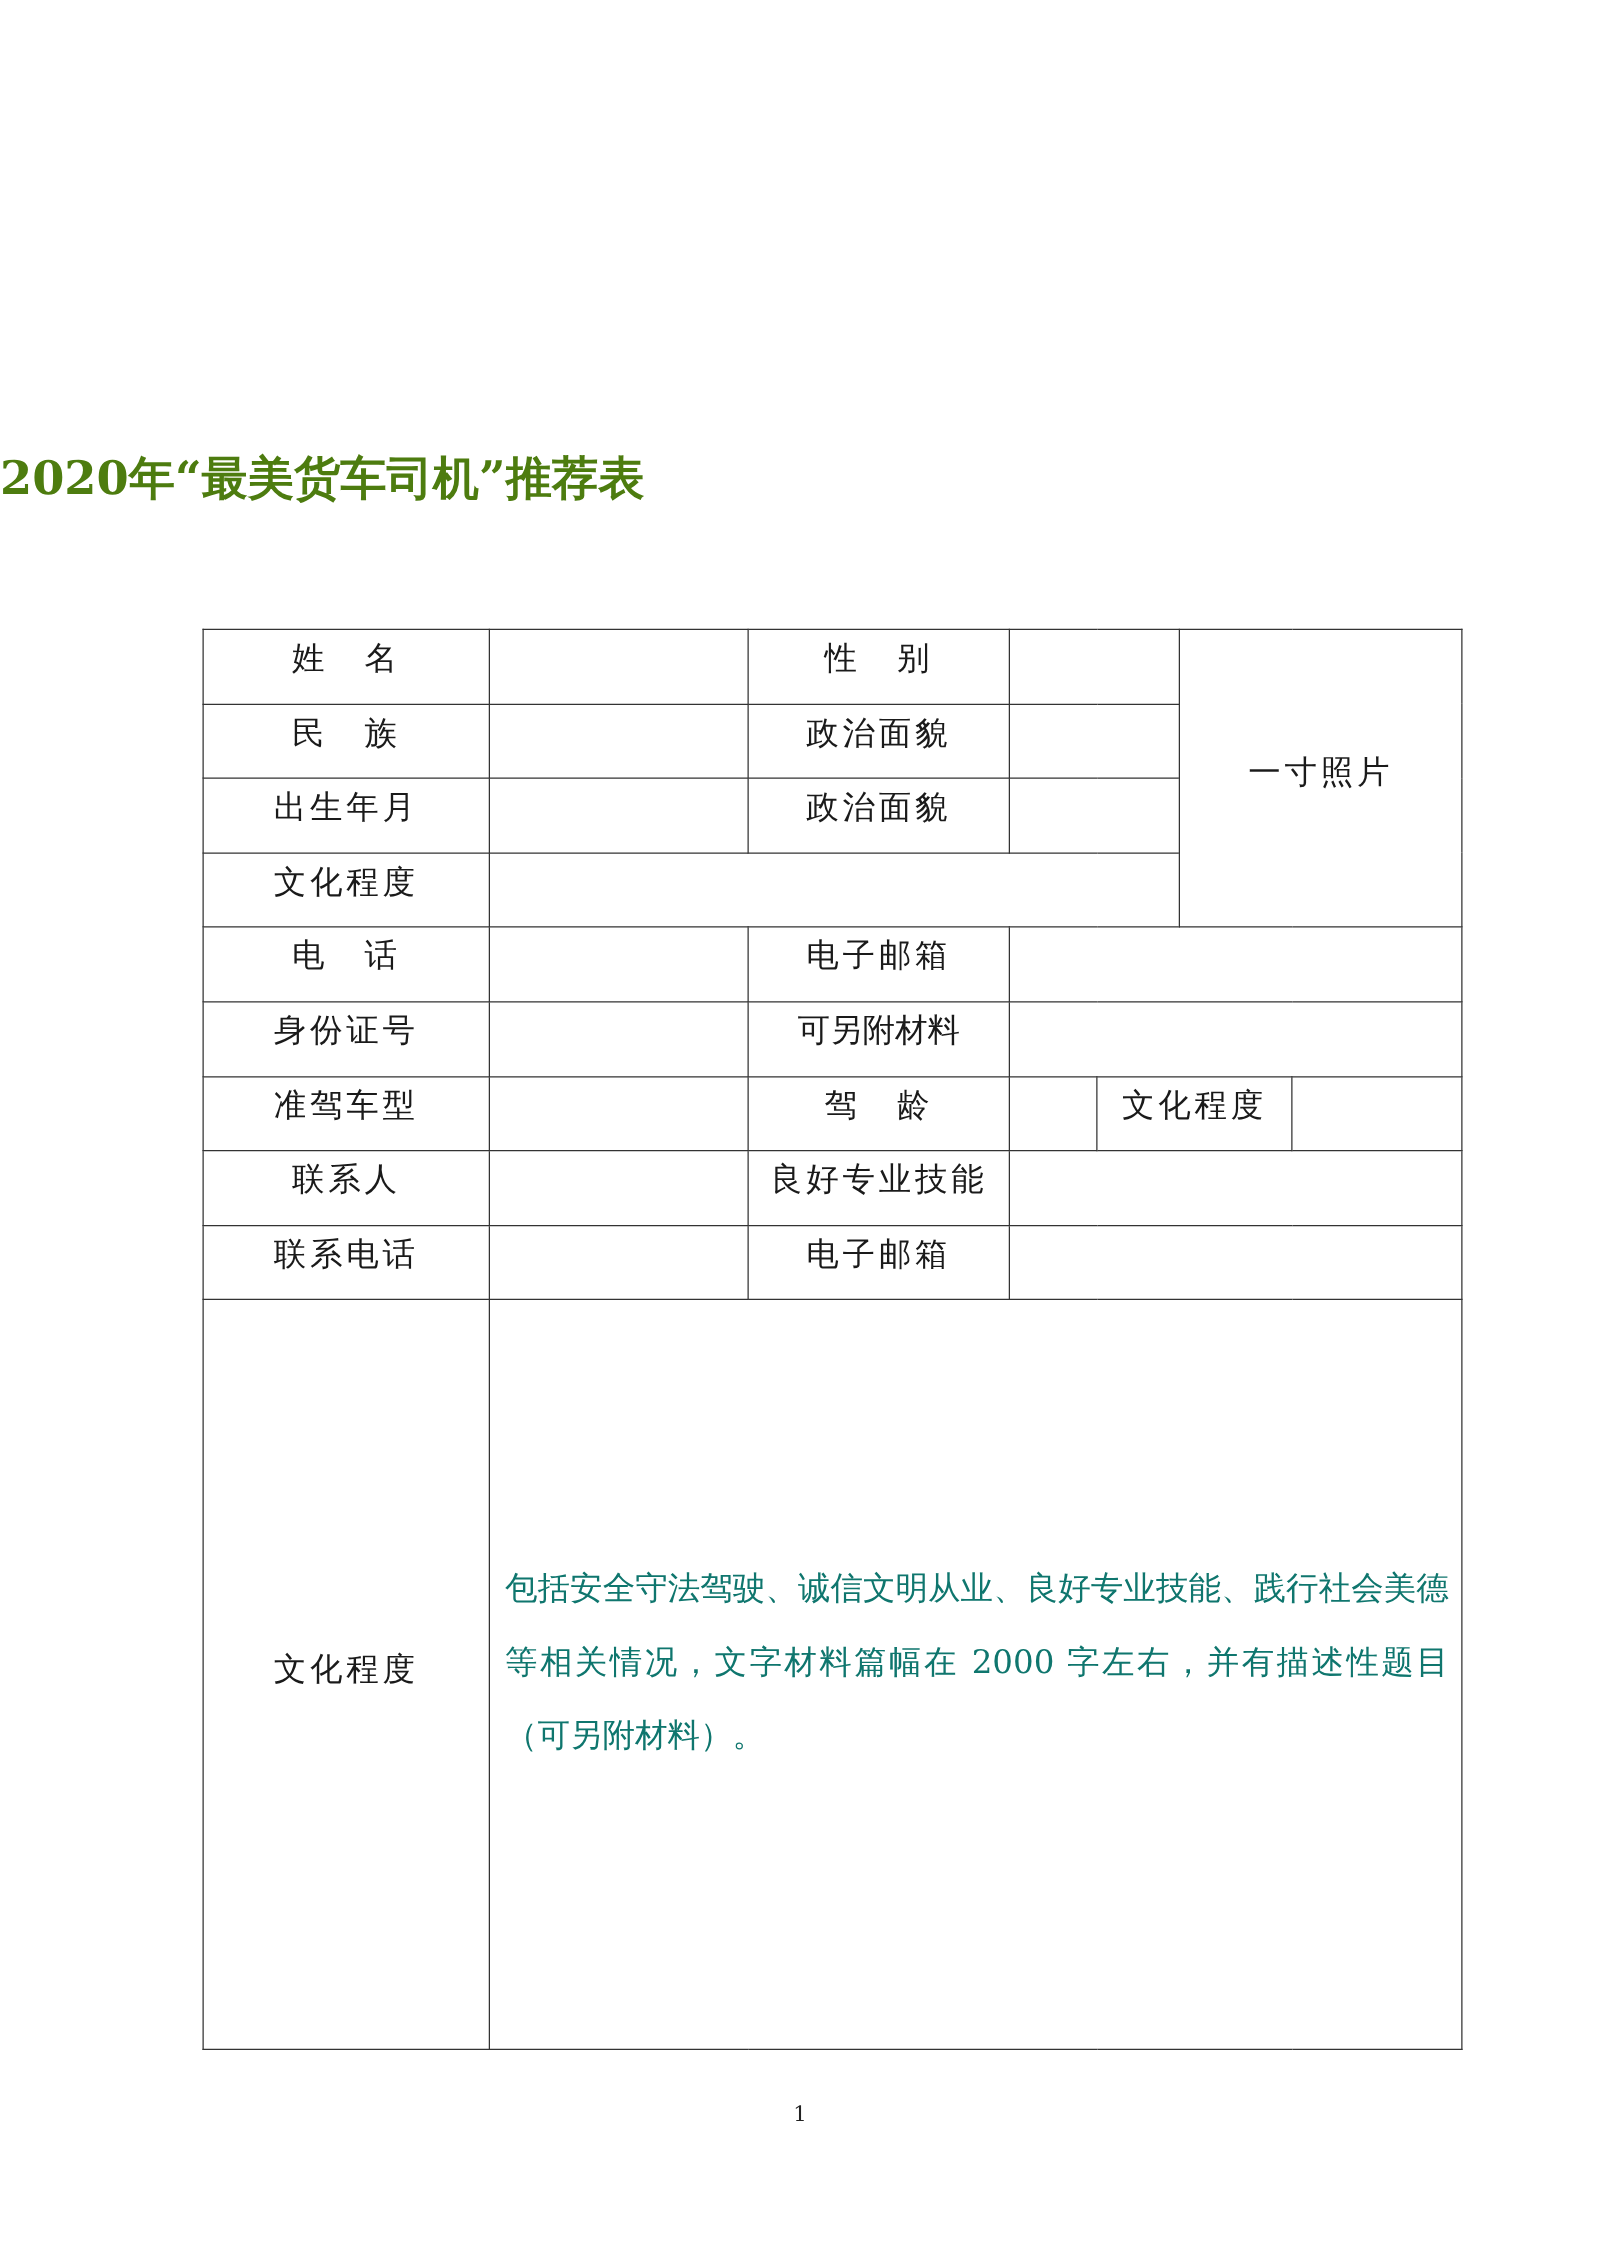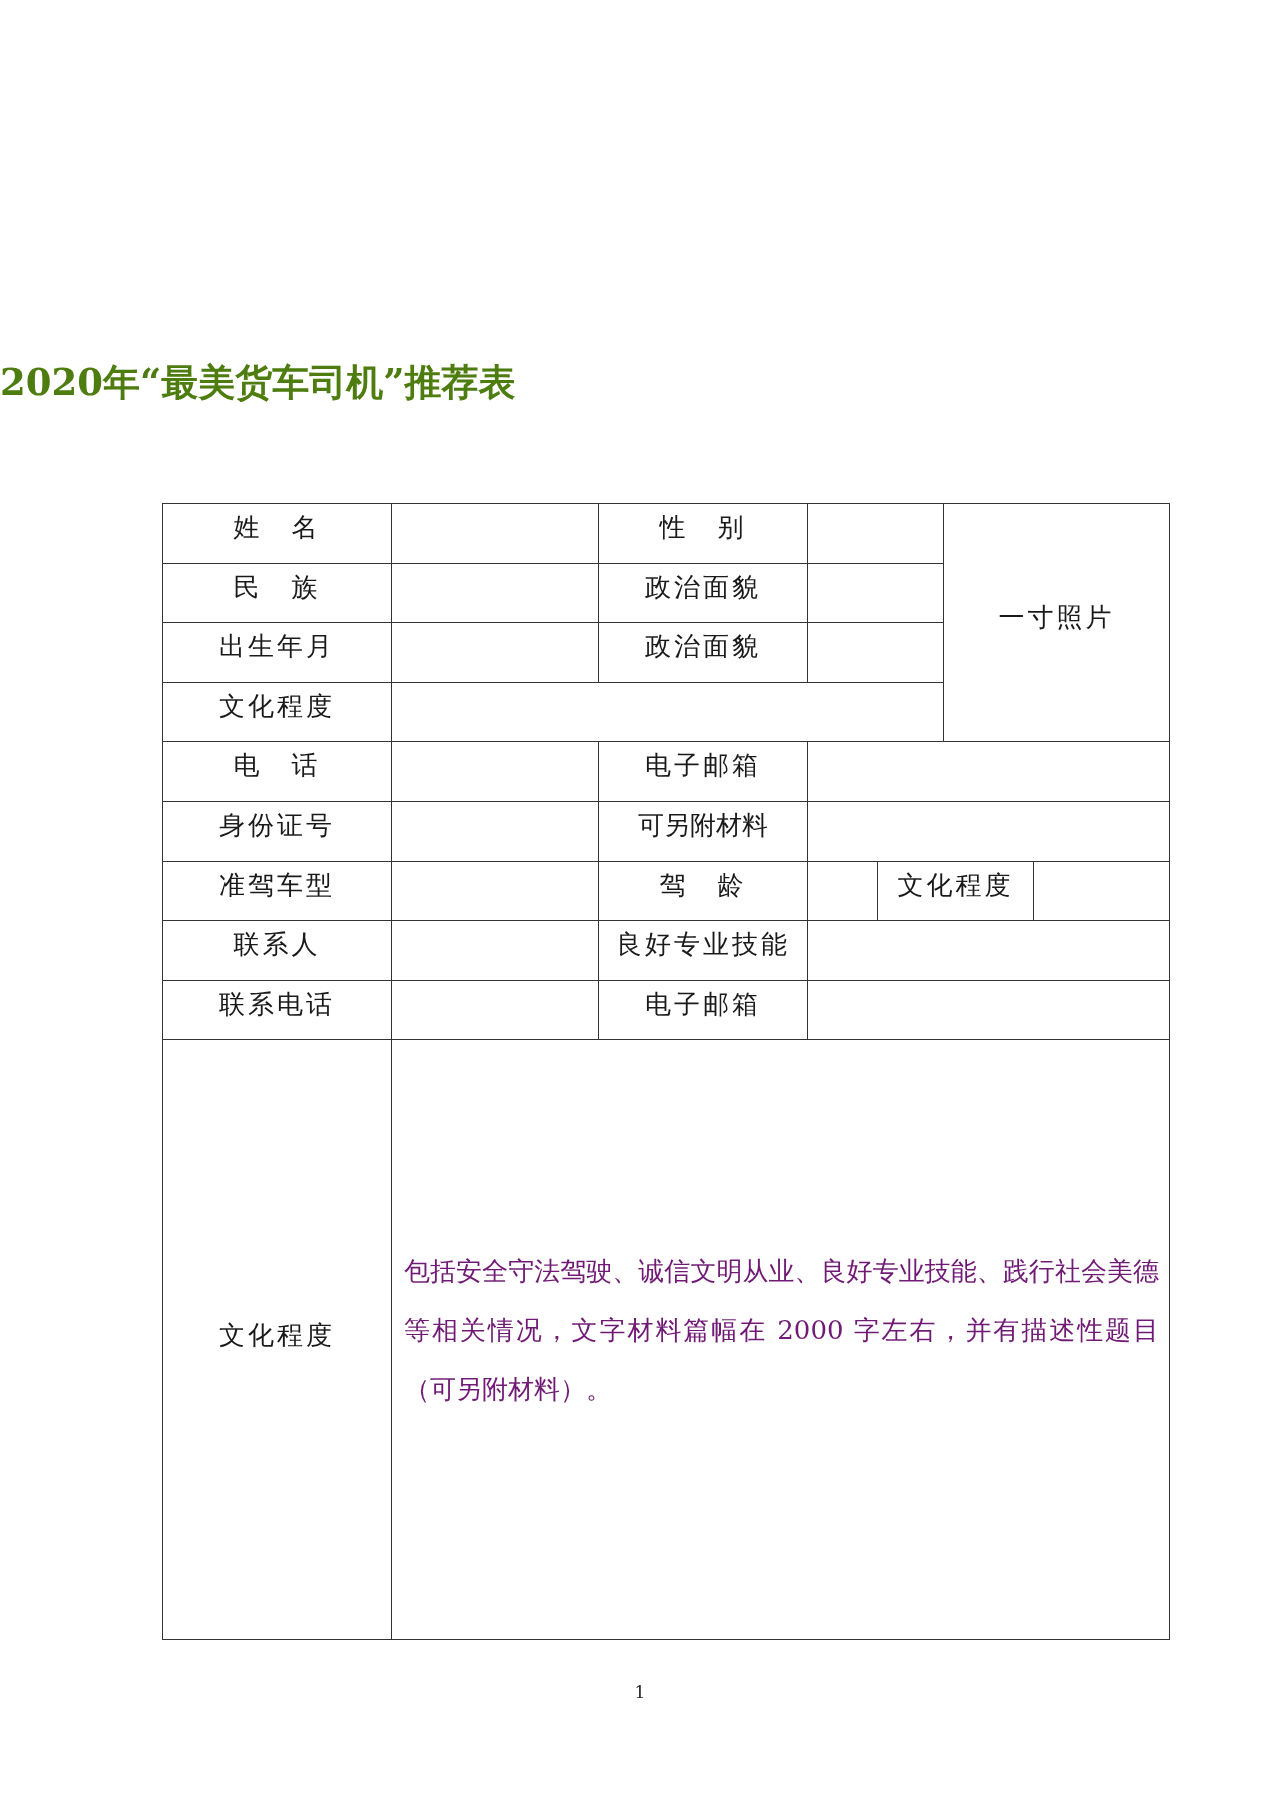--- a/index.html
+++ b/index.html
@@ -15,21 +15,21 @@
     table.form tr.r { height: 59.6px; }
     td.lbl span { display: block; padding-top: 6px; line-height: 34px; letter-spacing: 3px; }
     td.lbl .wide { letter-spacing: 0; word-spacing: 0; }
     td.photo { vertical-align: middle !important; }
     td.photo span { display: block; margin-top: -10px; letter-spacing: 3px; }
     td.field { cursor: text; }
     td.deeds-lbl { vertical-align: middle !important; }
     td.deeds-lbl span { letter-spacing: 3px; display:block; margin-top: -8px; }
     td.deeds-body { text-align: left !important; vertical-align: middle !important; }
     td.deeds-body p { margin: 0 10px 0 12px; font-family: "DejaVu Serif", serif; font-size: 26px;
-                      line-height: 59px; text-align: justify; margin-top: -18px; color:#701a75; }
+                      line-height: 59px; text-align: justify; margin-top: -18px; color:#0f766e; }
     .page-num { position: absolute; left: 0; width: 1280px; top: 1682px; text-align: center;
                 font-family: "DejaVu Serif", serif; font-size: 17px; color: #222; }
   </style>
 </head>
 <body>
 
 <div class="title">2020年“最美货车司机”推荐表</div>
 
 <table class="form">
   <colgroup>

